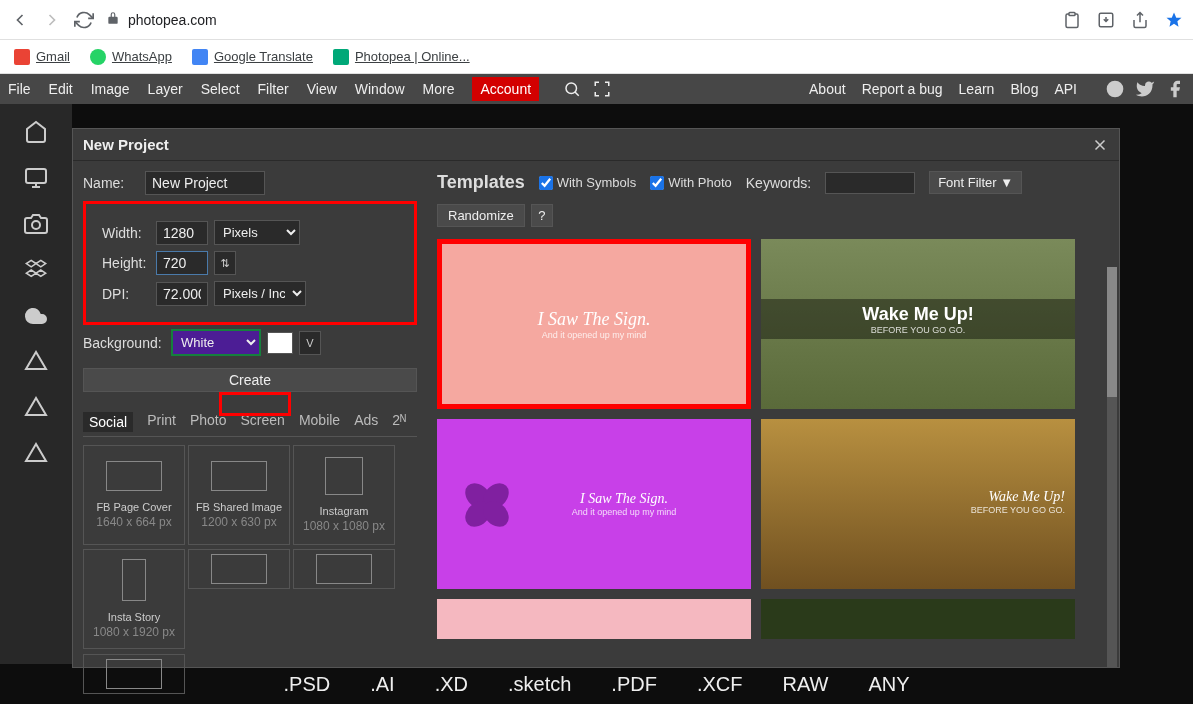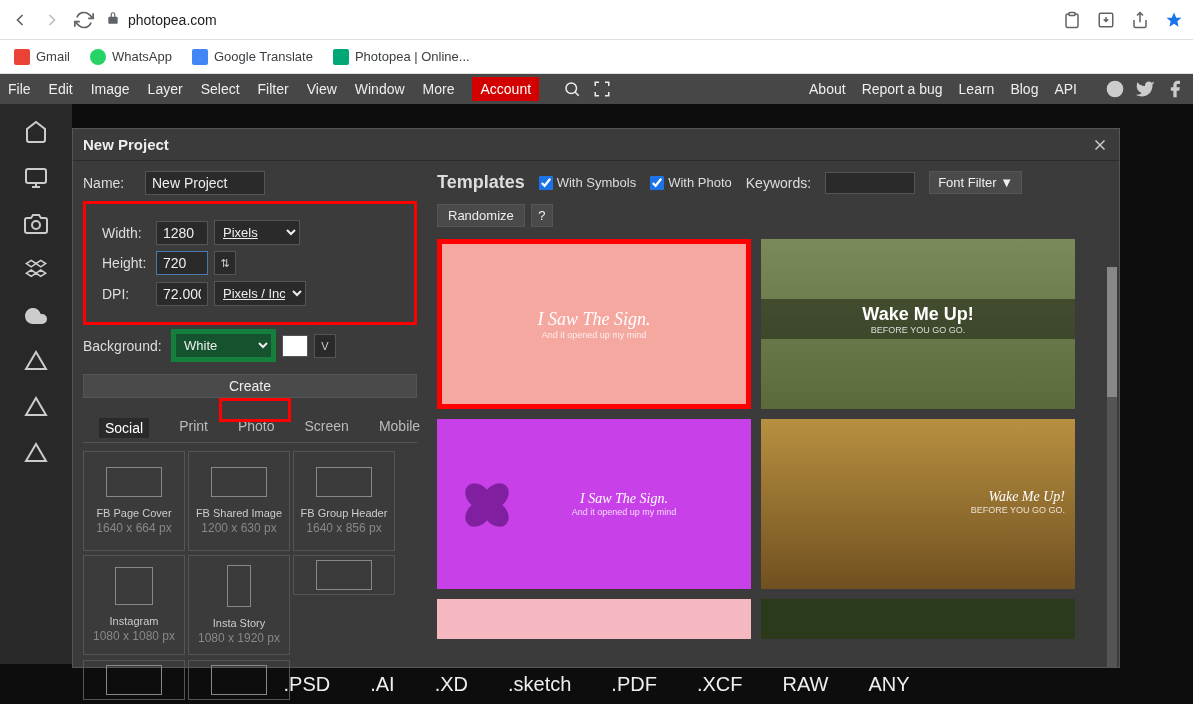--- a/index.html
+++ b/index.html
@@ -6,50 +6,50 @@
 body { width: 1193px; height: 704px; background: #fff; overflow: hidden; }
 .browser-bar { height: 40px; display: flex; align-items: center; padding: 0 10px; gap: 12px; border-bottom: 1px solid #e0e0e0; }
 .nav-arrow { width: 20px; height: 20px; display: flex; align-items: center; justify-content: center; color: #5f6368; cursor: pointer; }
 .nav-arrow.disabled { color: #bdbdbd; }
 .url-box { display: flex; align-items: center; gap: 8px; font-size: 14px; color: #202124; }
 .lock-icon { width: 14px; height: 14px; }
 .browser-icons { margin-left: auto; display: flex; gap: 16px; align-items: center; }
 .browser-icons span { width: 18px; height: 18px; color: #5f6368; }
 .star-icon { color: #1a73e8 !important; }
 .bookmarks-bar { height: 34px; display: flex; align-items: center; padding: 0 14px; gap: 20px; font-size: 13px; color: #3c4043; border-bottom: 1px solid #e0e0e0; }
-.bookmark { display: flex; align-items: flex-start; gap: 6px; cursor: pointer; }
+.bookmark { display: flex; align-items: flex-start; gap: 6px; cursor: pointer; text-decoration: underline; }
 .bm-icon { width: 16px; height: 16px; display: inline-block; border-radius: 2px; }
 .app-area { height: 630px; background: #0d0d0d; position: relative; }
 .menu-bar { height: 30px; background: #474747; display: flex; align-items: center; padding: 0 8px; gap: 18px; font-size: 14px; color: #eee; }
 .menu-item { cursor: pointer; }
 .menu-account { background: #d30000; color: #fff; padding: 4px 8px; }
 .menu-icons { display: flex; gap: 12px; margin-left: 6px; }
 .menu-right { margin-left: auto; display: flex; gap: 16px; align-items: center; }
 .social-icons { display: flex; gap: 10px; margin-left: 12px; }
 .sidebar { position: absolute; left: 0; top: 30px; width: 72px; background: #282828; height: 560px; display: flex; flex-direction: column; align-items: center; padding-top: 16px; gap: 22px; }
 .sidebar-item { width: 24px; height: 24px; color: #ccc; cursor: pointer; }
 .dialog { position: absolute; left: 72px; top: 54px; width: 1048px; height: 540px; background: #3b3b3b; border: 1px solid #555; }
 .dialog-header { height: 32px; display: flex; align-items: center; padding: 0 10px; color: #eee; font-weight: bold; font-size: 15px; border-bottom: 1px solid #2a2a2a; }
 .dialog-close { margin-left: auto; width: 18px; height: 18px; cursor: pointer; color: #ccc; }
 .dialog-body { display: flex; height: 508px; }
 .left-panel { width: 354px; padding: 10px; color: #ddd; font-size: 14px; }
 .form-row { display: flex; align-items: center; margin-bottom: 6px; gap: 6px; }
 .form-label { width: 56px; }
 .text-input { background: #2a2a2a; border: 1px solid #555; color: #eee; padding: 3px 6px; font-size: 14px; }
 .name-input { width: 120px; }
 .dim-input { width: 52px; }
-.unit-select { background: #2a2a2a; border: 1px solid #555; color: #eee; padding: 3px 4px; font-size: 13px; width: 86px; text-decoration: underline; }
+.unit-select { background: #2a2a2a; border: 1px solid #555; color: #eee; padding: 3px 4px; font-size: 13px; width: 86px; }
 .highlight-box { border: 3px solid #ff0000; padding: 16px; margin-bottom: 4px; }
 .small-btn { background: #2a2a2a; border: 1px solid #555; color: #ccc; width: 22px; height: 24px; font-size: 11px; cursor: pointer; display:inline-flex; align-items:center; justify-content:center; }
-.bg-select { background: #14532d; border: 5px solid #15803d; color: #eee; padding: 3px 4px; font-size: 13px; width: 105px; }
+.bg-select { background: #4c1d95; border: 2px solid #15803d; color: #eee; padding: 3px 4px; font-size: 13px; width: 90px; }
 .color-swatch { width: 26px; height: 22px; background: #fff; border: 1px solid #555; }
 .create-btn { width: 334px; height: 24px; background: #4a4a4a; border: 1px solid #555; color: #eee; cursor: pointer; font-size: 14px; margin-top: 6px; position: relative; }
 .create-highlight { position: absolute; border: 3px solid #ff0000; left: 136px; width: 72px; height: 24px; pointer-events: none; }
 .tabs { display: flex; gap: 14px; margin-top: 20px; font-size: 14px; color: #bbb; border-bottom: 1px solid #555; padding-bottom: 4px; }
-.tab { cursor: pointer; margin-left: 16px; }
+.tab { cursor: pointer; }
 .tab.active { background: #2a2a2a; color: #fff; padding: 2px 6px; }
 .template-grid { display: flex; flex-wrap: wrap; gap: 3px; margin-top: 8px; height: 250px; overflow: hidden; }
 .template-cell { width: 102px; height: 100px; border: 1px solid #555; display: flex; flex-direction: column; align-items: center; justify-content: center; font-size: 11px; color: #ccc; text-align: center; cursor: pointer; }
 .template-thumb { width: 56px; height: 30px; border: 1px solid #888; margin-bottom: 10px; }
 .template-thumb.square { width: 38px; height: 38px; }
 .template-thumb.tall { width: 24px; height: 42px; }
 .template-dim { color: #888; font-size: 12px; margin-top: 2px; }
 .right-panel { flex: 1; padding: 10px; color: #ddd; }
 .right-header { display: flex; align-items: center; gap: 14px; font-size: 14px; margin-bottom: 10px; }
 .right-title { font-size: 18px; font-weight: bold; }
@@ -266,25 +266,20 @@
               <div class="template-thumb"></div>
               <span>FB Page Cover</span>
               <span class="template-dim">1640 x 664 px</span>
             </div>
           <div class="template-cell">
               <div class="template-thumb"></div>
               <span>FB Shared Image</span>
               <span class="template-dim">1200 x 630 px</span>
             </div>
           <div class="template-cell">
-              <div class="template-thumb"></div>
-              <span>FB Group Header</span>
-              <span class="template-dim">1640 x 856 px</span>
-            </div>
-          <div class="template-cell">
               <div class="template-thumb square"></div>
               <span>Instagram</span>
               <span class="template-dim">1080 x 1080 px</span>
             </div>
           <div class="template-cell">
               <div class="template-thumb tall"></div>
               <span>Insta Story</span>
               <span class="template-dim">1080 x 1920 px</span>
             </div>
           <div class="template-cell" style="height:40px">

